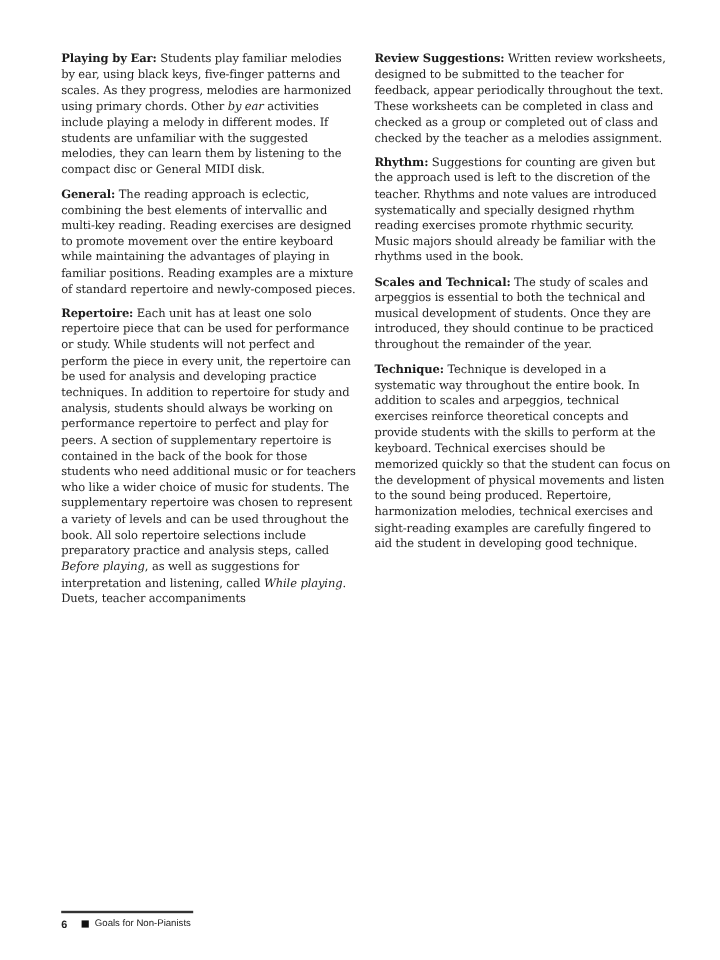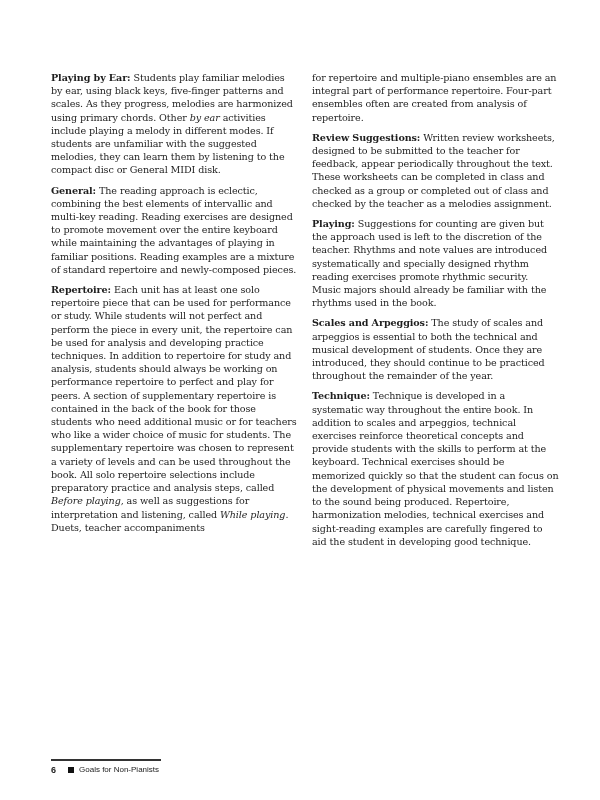--- a/index.html
+++ b/index.html
@@ -1,42 +1,41 @@
 <!DOCTYPE html>
 <html><head>
 <meta charset="utf-8">
 <style>
   html, body { margin: 0; padding: 0; background: #ffffff; }
   body { width: 600px; height: 800px; position: relative; overflow: hidden; color: #1e1e1e; }
   .page { position: absolute; left: 0; top: 0; width: 600px; height: 800px; background: #fff; }
-  .col { position: absolute; top: 43px; width: 247px; font-family: "DejaVu Serif", "Liberation Serif", serif; font-size: 9.6px; line-height: 13.2px; letter-spacing: -0.1px; margin-top: 28px; }
+  .col { position: absolute; top: 43px; width: 247px; font-family: "DejaVu Serif", "Liberation Serif", serif; font-size: 9.6px; line-height: 13.2px; letter-spacing: -0.1px; }
   .col-left { left: 51px; }
   .col-right { left: 312px; }
   .para { margin: 0 0 7px 0; }
   .head { font-weight: bold; }
   .footer { position: absolute; left: 51px; top: 759px; }
   .footer-rule { width: 110px; height: 1.5px; background: #333; margin-bottom: 4px; }
   .footer-row { font-family: "Liberation Sans", "DejaVu Sans", sans-serif; font-size: 8px; display: flex; align-items: center; color: #222; }
   .page-num { font-weight: bold; font-size: 9px; margin-right: 12px; }
   .square { width: 6px; height: 6px; background: #111; margin-right: 5px; display: inline-block; }
 </style>
 </head>
 <body>
 
 <div class="page">
   <div class="col col-left" id="left-col">
       <p class="para"><span class="head">Playing by Ear:</span><span> Students play familiar melodies by ear, using black keys, five-finger patterns and scales. As they progress, melodies are harmonized using primary chords. Other </span><em>by ear</em><span> activities include playing a melody in different modes. If students are unfamiliar with the suggested melodies, they can learn them by listening to the compact disc or General MIDI disk.</span></p>
       <p class="para"><span class="head">General:</span><span> The reading approach is eclectic, combining the best elements of intervallic and multi-key reading. Reading exercises are designed to promote movement over the entire keyboard while maintaining the advantages of playing in familiar positions. Reading examples are a mixture of standard repertoire and newly-composed pieces.</span></p>
       <p class="para"><span class="head">Repertoire:</span><span> Each unit has at least one solo repertoire piece that can be used for performance or study. While students will not perfect and perform the piece in every unit, the repertoire can be used for analysis and developing practice techniques. In addition to repertoire for study and analysis, students should always be working on performance repertoire to perfect and play for peers. A section of supplementary repertoire is contained in the back of the book for those students who need additional music or for teachers who like a wider choice of music for students. The supplementary repertoire was chosen to represent a variety of levels and can be used throughout the book. All solo repertoire selections include preparatory practice and analysis steps, called </span><em>Before playing</em><span>, as well as suggestions for interpretation and listening, called </span><em>While playing</em><span>. Duets, teacher accompaniments</span></p>
     </div>
   <div class="col col-right" id="right-col">
-      <p class="para"><span>for repertoire and multiple-piano ensembles are an integral part of performance repertoire. Four-part ensembles often are created from analysis of repertoire.</span></p>
       <p class="para"><span class="head">Review Suggestions:</span><span> Written review worksheets, designed to be submitted to the teacher for feedback, appear periodically throughout the text. These worksheets can be completed in class and checked as a group or completed out of class and checked by the teacher as a melodies assignment.</span></p>
-      <p class="para"><span class="head">Playing:</span><span> Suggestions for counting are given but the approach used is left to the discretion of the teacher. Rhythms and note values are introduced systematically and specially designed rhythm reading exercises promote rhythmic security. Music majors should already be familiar with the rhythms used in the book.</span></p>
-      <p class="para"><span class="head">Scales and Arpeggios:</span><span> The study of scales and arpeggios is essential to both the technical and musical development of students. Once they are introduced, they should continue to be practiced throughout the remainder of the year.</span></p>
+      <p class="para"><span class="head">Rhythm:</span><span> Suggestions for counting are given but the approach used is left to the discretion of the teacher. Rhythms and note values are introduced systematically and specially designed rhythm reading exercises promote rhythmic security. Music majors should already be familiar with the rhythms used in the book.</span></p>
+      <p class="para"><span class="head">Scales and Technical:</span><span> The study of scales and arpeggios is essential to both the technical and musical development of students. Once they are introduced, they should continue to be practiced throughout the remainder of the year.</span></p>
       <p class="para"><span class="head">Technique:</span><span> Technique is developed in a systematic way throughout the entire book. In addition to scales and arpeggios, technical exercises reinforce theoretical concepts and provide students with the skills to perform at the keyboard. Technical exercises should be memorized quickly so that the student can focus on the development of physical movements and listen to the sound being produced. Repertoire, harmonization melodies, technical exercises and sight-reading examples are carefully fingered to aid the student in developing good technique.</span></p>
     </div>
 
   <div class="footer">
     <div class="footer-rule"></div>
     <div class="footer-row">
       <span class="page-num">6</span>
       <span class="square"></span>
       <span>Goals for Non-Pianists</span>
     </div>

